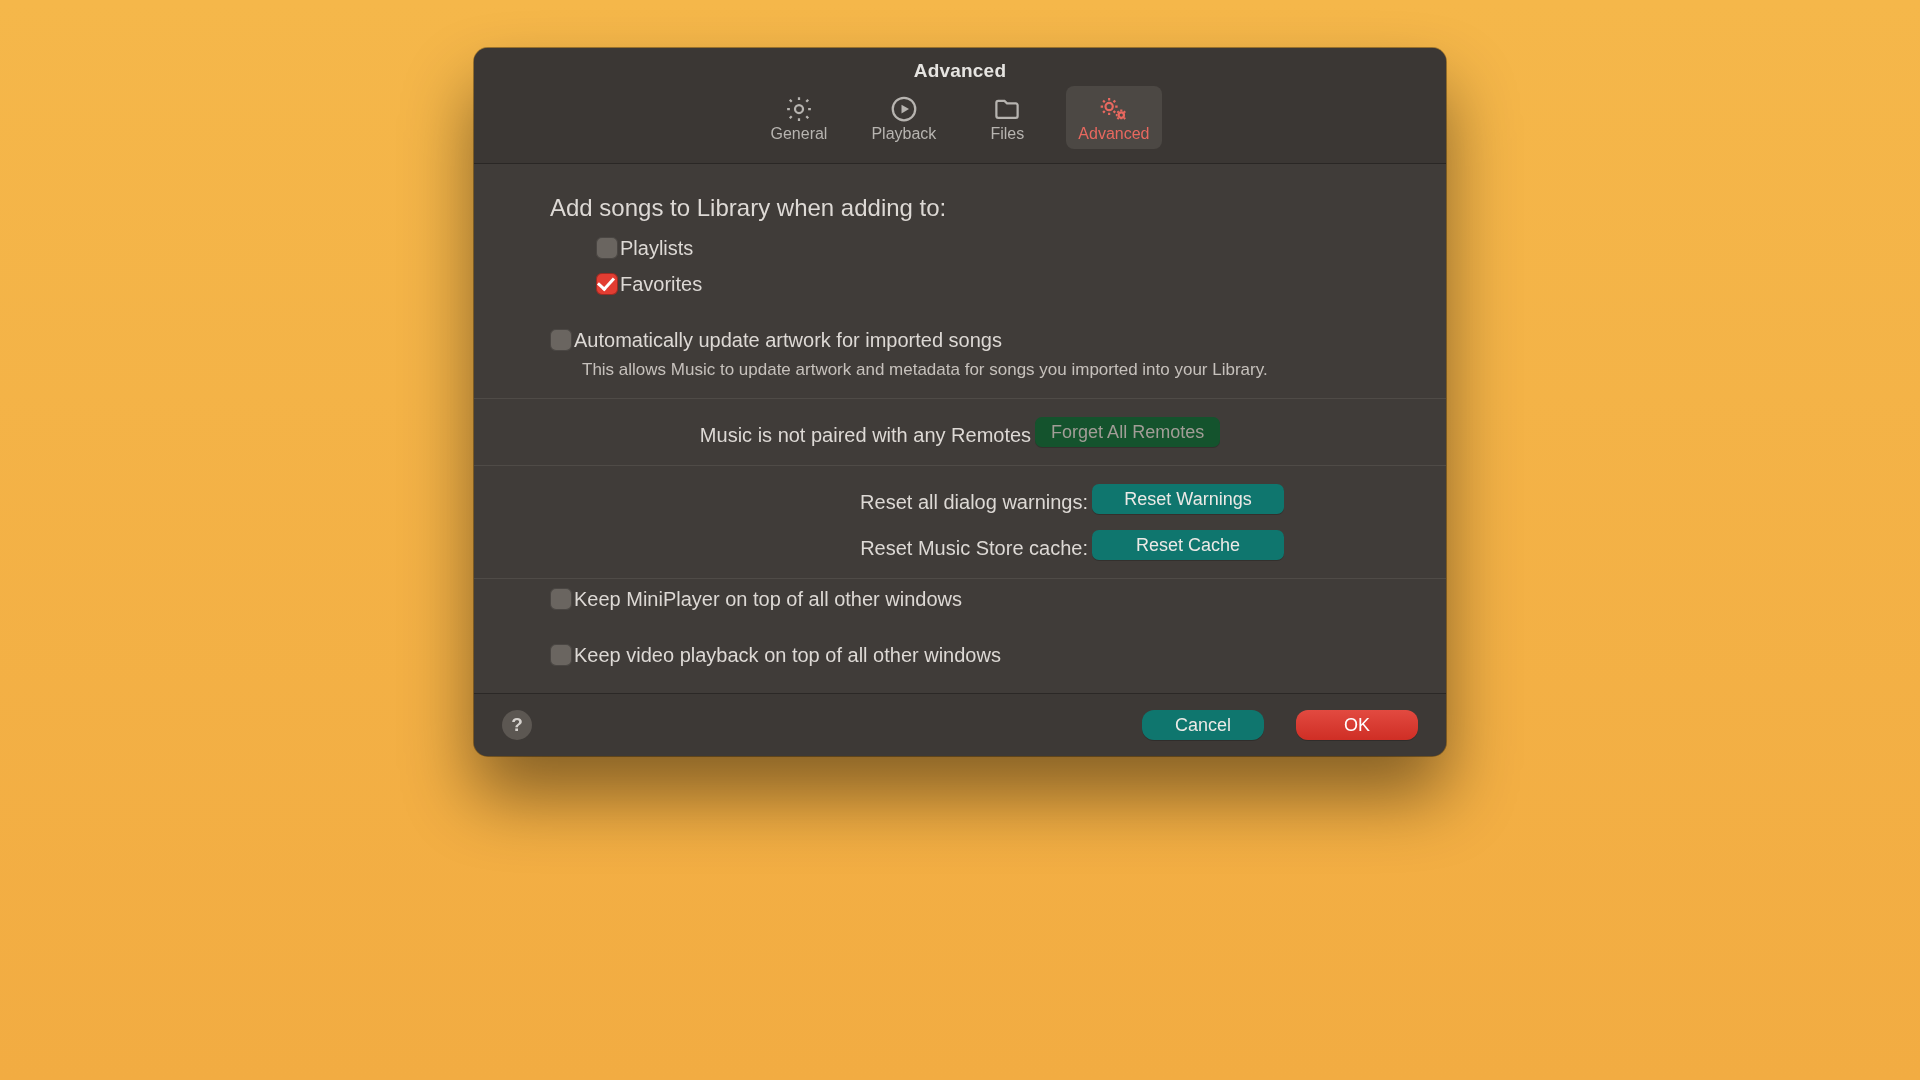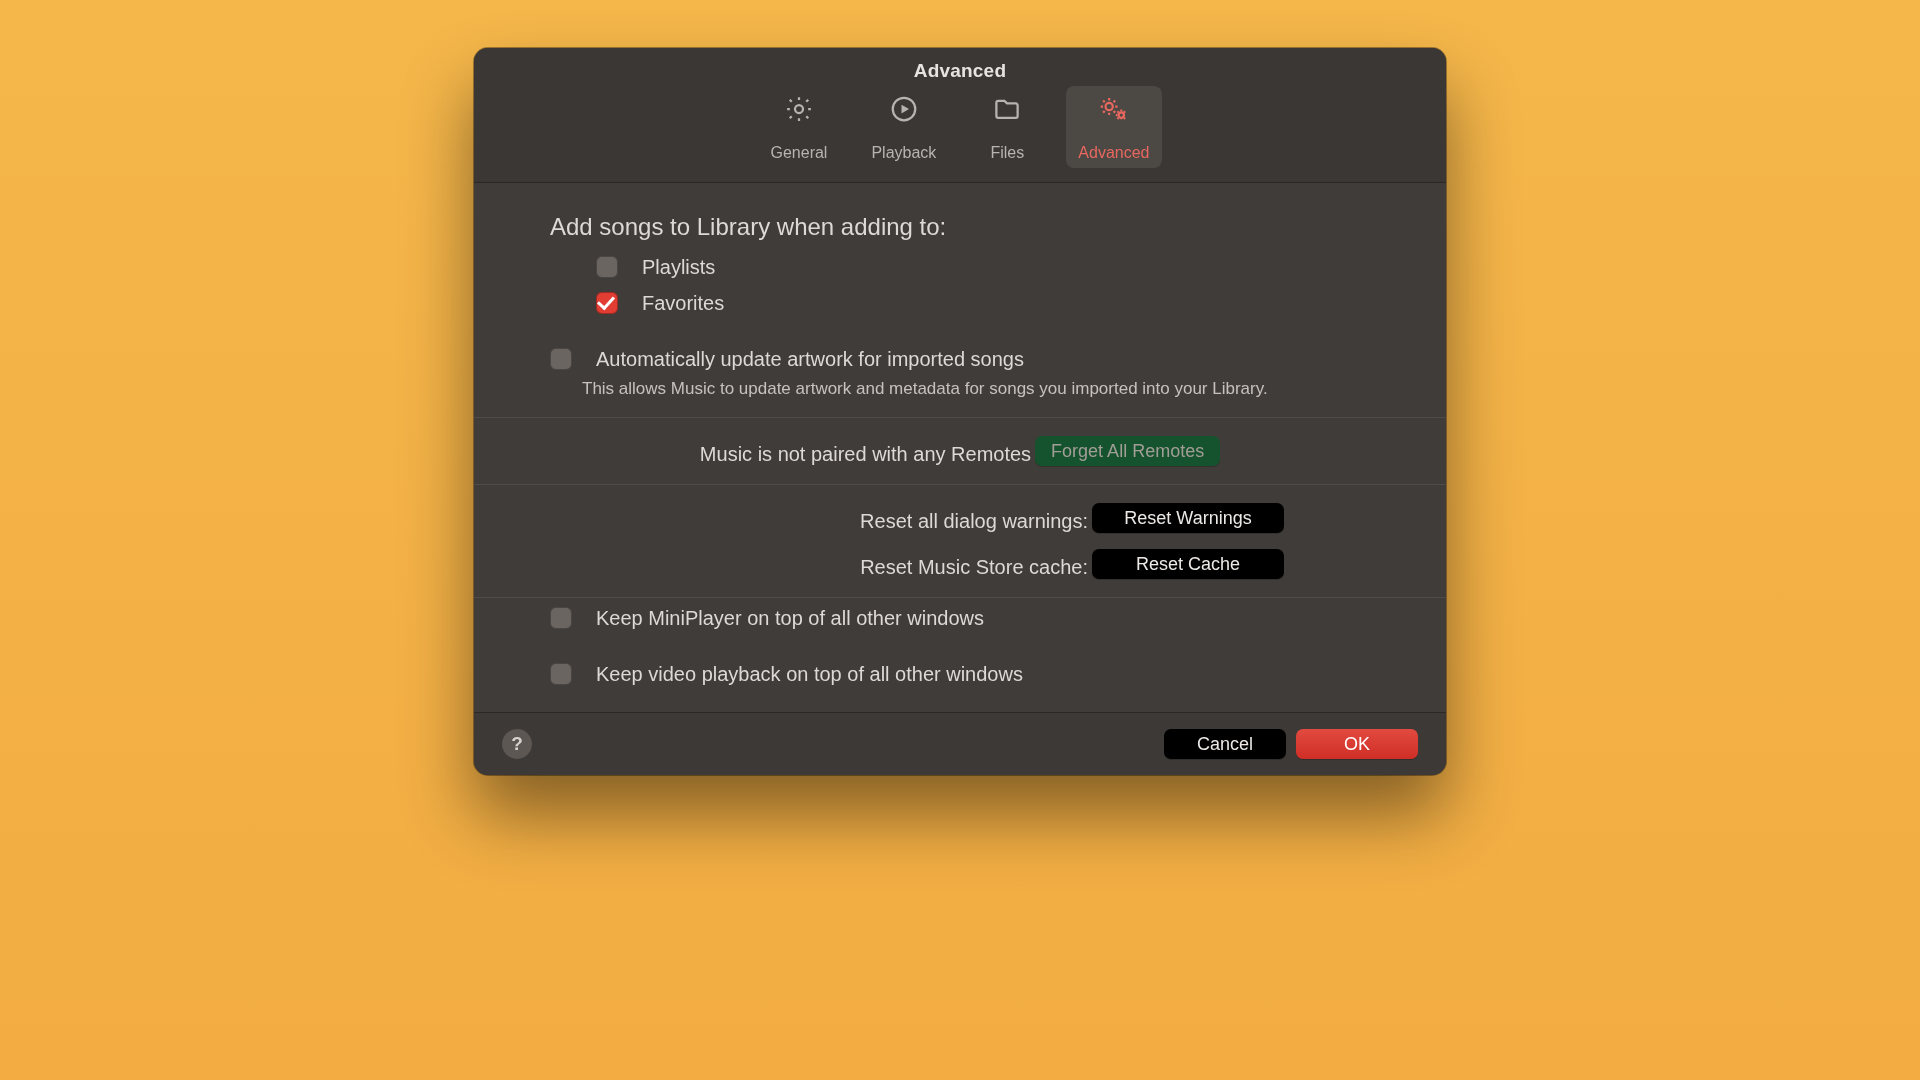--- a/index.html
+++ b/index.html
@@ -45,21 +45,21 @@
   .toolbar {
     display: flex;
     justify-content: center;
     gap: 20px;
     padding: 0 0 6px 0;
   }
   .tab-item {
     display: flex;
     flex-direction: column;
     align-items: center;
-    gap: 20px;
+    gap: 1px;
     padding: 8px 12px 6px 12px;
     border-radius: 8px;
     color: #b7b4b0;
     min-width: 54px;
     cursor: default;
   }
   .tab-item.active {
     background: #4c4844;
     color: #e8685f;
   }
@@ -77,21 +77,21 @@
     color: #ddd9d5;
   }
   .section-heading {
     font-size: 24px;
     margin-left: 40px;
     margin-bottom: 10px;
   }
   .check-row {
     display: flex;
     align-items: center;
-    gap: 24px;
+    gap: 2px;
     margin: 4px 0 4px 86px;
     line-height: 32px;
   }
   .check-row.lvl1 { margin-left: 40px; margin-top: 24px; }
   .checkbox {
     width: 22px; height: 22px;
     border-radius: 6px;
     background: #6a6560;
     box-shadow: inset 0 0 0 1px rgba(0,0,0,0.3);
     position: relative;
@@ -127,21 +127,21 @@
   }
   .row-line .label { text-align: right; }
   .row-line.fixed .label { width: 440px; }
   .row-line.fixed .slot  { width: 180px; }
   .btn {
     display: inline-flex;
     align-items: center;
     justify-content: center;
     height: 30px;
     padding: 0 16px;
-    background: #000000;
+    background: #0f766e;
     color: #ece9e6;
     font-size: 18px;
     border-radius: 7px;
     box-shadow: 0 1px 0 rgba(0,0,0,0.2);
     cursor: default;
   }
   .btn.wide { min-width: 160px; }
   .btn.disabled { color: #a29d97; background: #14532d; }
   .btn.primary {
     background: linear-gradient(180deg, #e24a40, #cf2e25);
@@ -158,21 +158,21 @@
   .help-btn {
     width: 30px; height: 30px;
     border-radius: 50%;
     background: #5c5752;
     color: #d6d2ce;
     font-size: 19px;
     font-weight: 600;
     display: flex; align-items: center; justify-content: center;
   }
   .footer-spacer { flex: 1; }
-  .footer .btn { margin-left: 10px; min-width: 90px; }
+  .footer .btn { margin-left: 32px; min-width: 90px; border-radius: 12px; }
 
   
   .wrap {
     width: 1920px;
     height: 1080px;
     display: flex;
     align-items: flex-start;
     justify-content: center;
   }
 </style>

